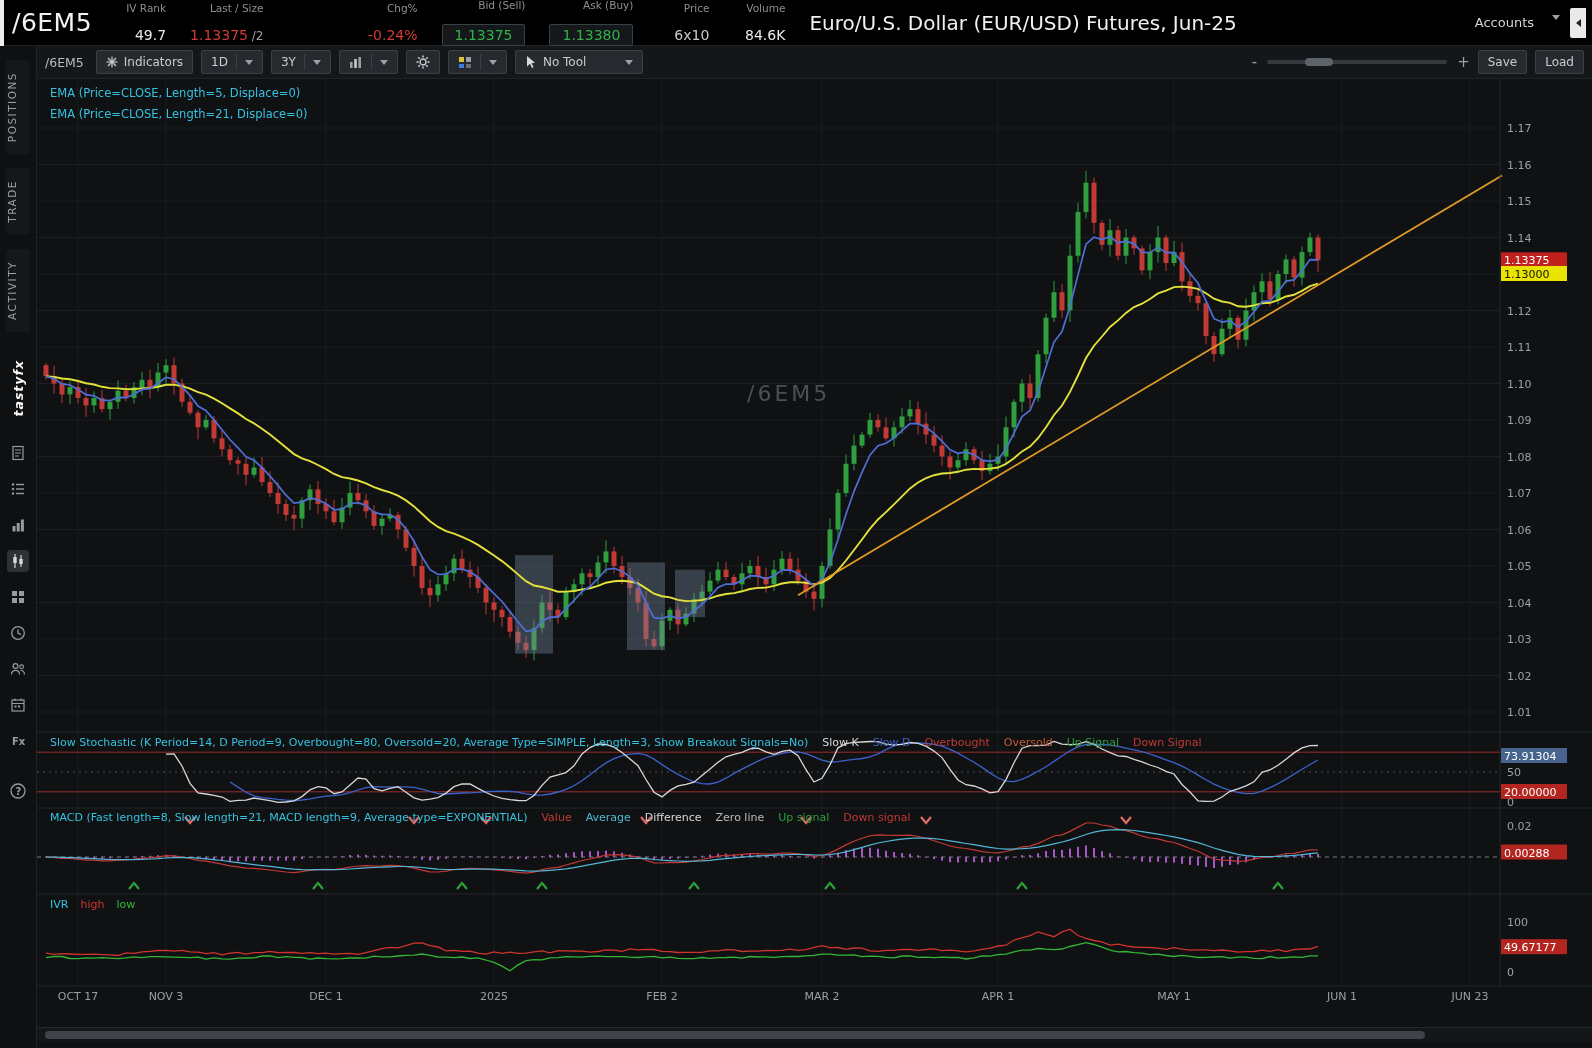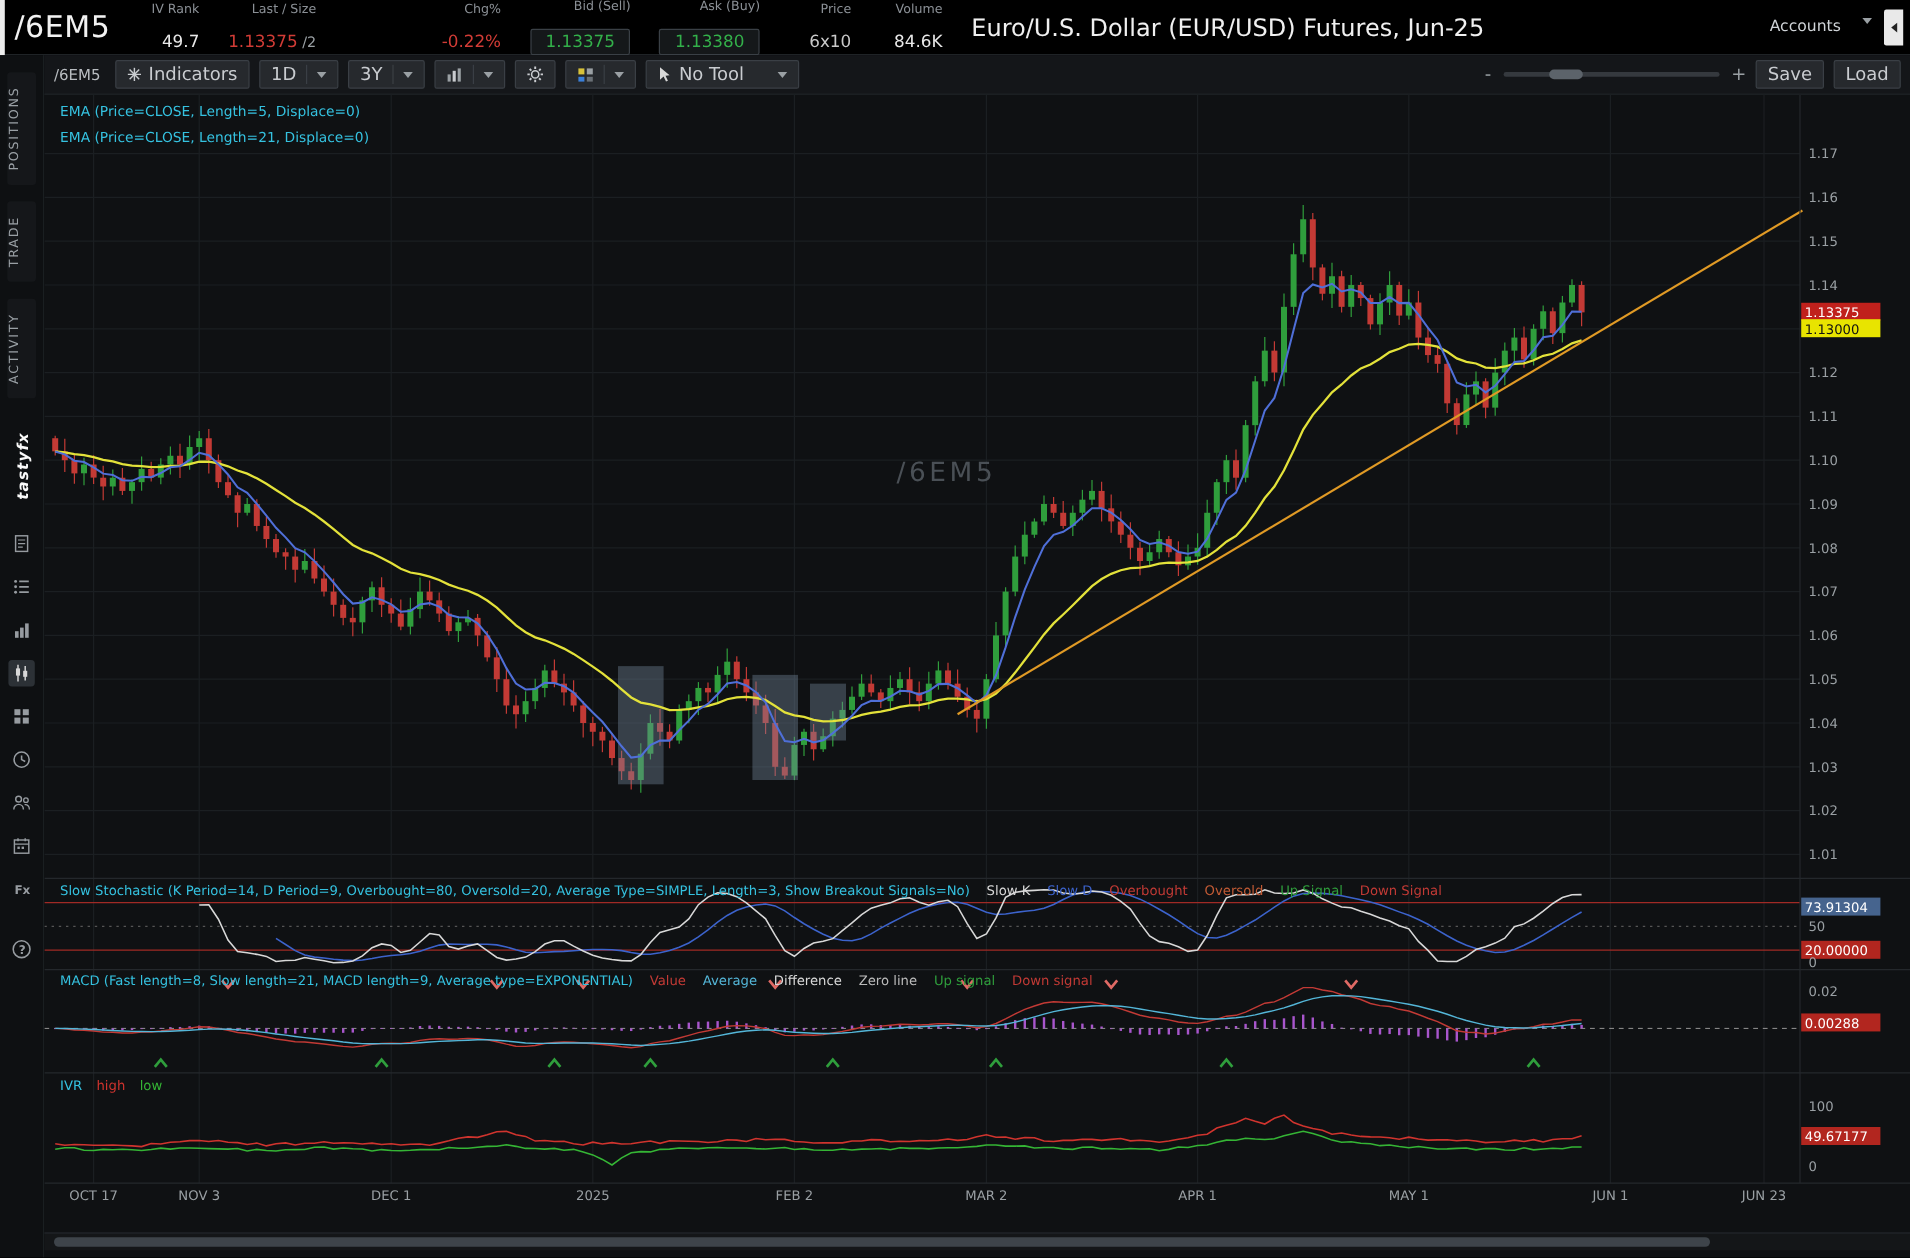--- a/index.html
+++ b/index.html
@@ -39,21 +39,21 @@
   .ricon { width:22px; height:22px; display:flex; align-items:center; justify-content:center; border-radius:3px; }
   .ricon.active { background:#2c3136; }
   .ricon svg { display:block; }
 
   
   .chart-region { position:absolute; left:37px; top:46px; width:1555px; height:1002px; background:#0f1113; }
   .toolbar { height:33px; display:flex; align-items:center; gap:8px; padding:0 8px;
              background:#141619; border-bottom:1px solid #1f2326; }
   .tb-sym { color:#b8bcc0; font-size:12.5px; margin-right:4px; }
   .tb-btn { display:flex; align-items:center; gap:6px; background:#26292d; border:1px solid #3a3f45;
-            color:#c9ccd0; font-size:15px; height:24px; padding:0 9px; border-radius:2px;
+            color:#c9ccd0; font-size:12px; height:24px; padding:0 9px; border-radius:2px;
             font-family:inherit; cursor:default; }
   .tb-btn .sep { width:1px; height:16px; background:#3a3f45; margin:0 2px; }
   .zoomwrap { margin-left:auto; display:flex; align-items:center; gap:10px; }
   .zsign { color:#9aa0a4; font-size:15px; }
   .ztrack { position:relative; width:180px; height:4px; background:#35393e; border-radius:2px; }
   .zthumb { position:absolute; left:38px; top:-2px; width:28px; height:8px; background:#5c636a; border-radius:4px; }
   .chart-stack { position:relative; width:1555px; height:948px; }
   .hscroll { position:relative; height:15px; background:#141618; border-top:1px solid #23272b; }
   .hthumb { position:absolute; left:8px; top:3px; width:1380px; height:8px; background:#3e444a; border-radius:4px; }
   svg text { font-family:"DejaVu Sans","Liberation Sans",sans-serif; }
@@ -74,21 +74,21 @@
     <div class="qfield">
       <span class="lbl">Last / Size</span>
       <span class="val"><span style="color: rgb(210, 60, 54);">1.13375</span><span class="suffix"> /2</span></span>
     </div>
     <div class="qfield">
       <span class="lbl">Chg</span>
       <span class="val" style="color: rgb(210, 60, 54); margin-top: 40px;">-.00495</span>
     </div>
     <div class="qfield">
       <span class="lbl">Chg%</span>
-      <span class="val" style="color: rgb(210, 60, 54);">-0.22%</span>
+      <span class="val" style="color: rgb(210, 60, 54);">-0.24%</span>
     </div>
     <div class="qfield">
       <span class="lbl">Bid (Sell)</span>
       <span class="val boxedval" style="color: rgb(51, 176, 74);">1.13375</span>
     </div>
     <div class="qfield">
       <span class="lbl">Ask (Buy)</span>
       <span class="val boxedval" style="color: rgb(51, 176, 74);">1.13380</span>
     </div>
     <div class="qfield">

